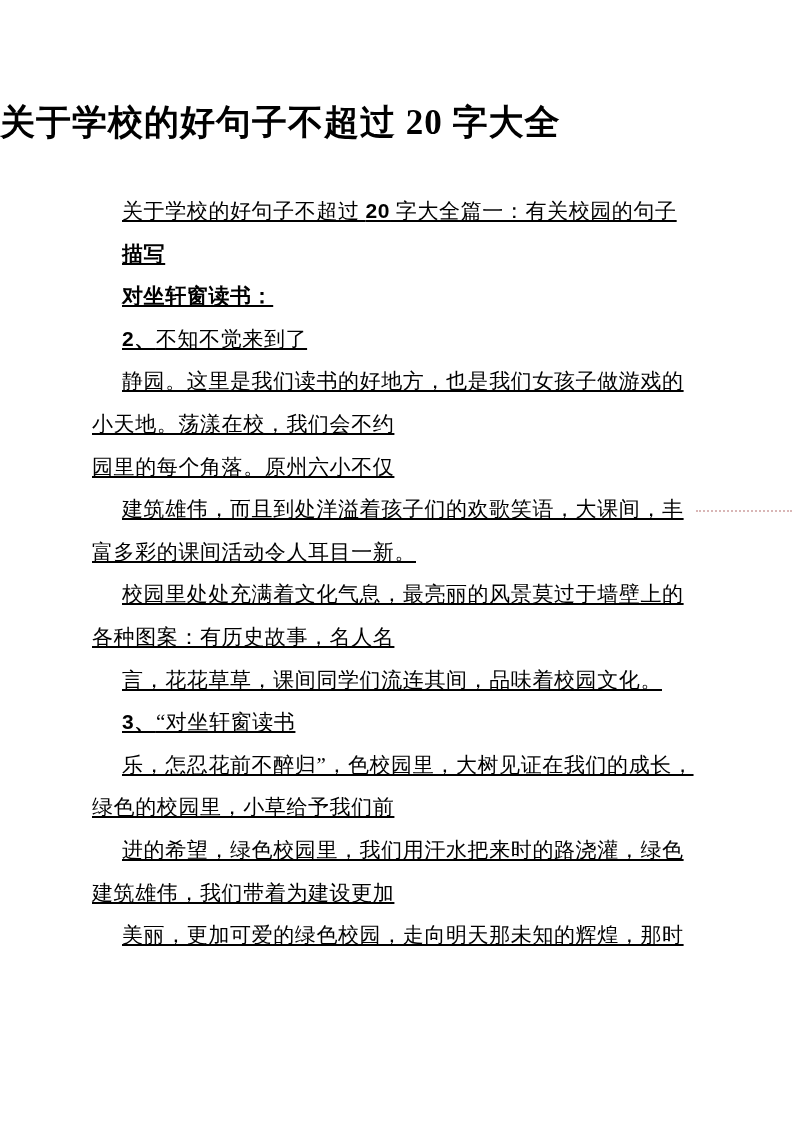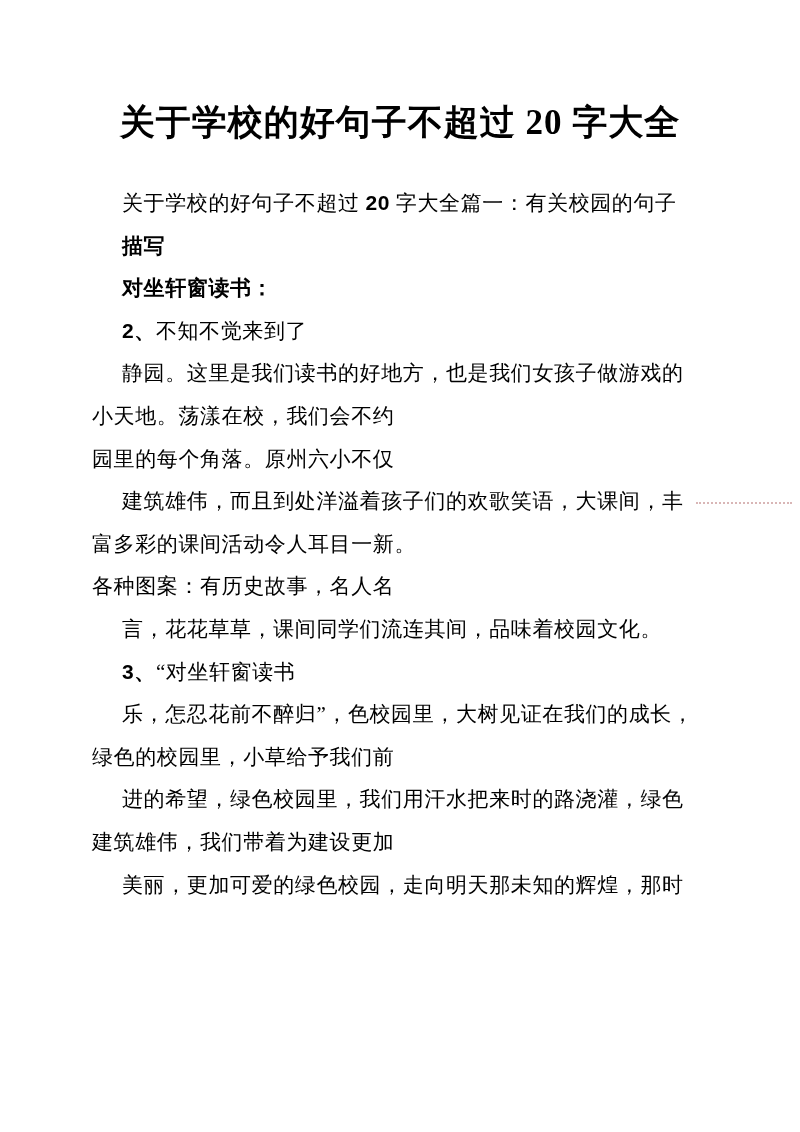--- a/index.html
+++ b/index.html
@@ -14,32 +14,33 @@
     background: #ffffff;
     overflow: hidden;
     font-family: "Liberation Serif", "DejaVu Serif", serif;
     color: #000000;
   }
   .doc-title {
     position: absolute;
     top: 100px;
     left: 0;
     width: 100%;
-    text-align: center;
+    text-align: left;
     font-size: 35px;
     line-height: 46px;
     font-weight: 700;
     letter-spacing: 1px;
     white-space: nowrap;
   }
   .doc-body {
     position: absolute;
     left: 92px;
-    top: 182px;
+    top: 190px;
     width: 640px;
+    text-decoration: underline;
   }
   .line {
     height: 42.6px;
     line-height: 42.6px;
     font-size: 21px;
     letter-spacing: 0.6px;
     white-space: nowrap;
   }
   .line.indent {
     padding-left: 30px;
@@ -68,20 +69,21 @@
   <div class="doc-body">
       <div class="line indent"><span class="pretext">关于学校的好句子不超过 </span><span class="num">20</span><span class="boldtext"></span><span class="posttext"> 字大全篇一：有关校园的句子</span></div>
       <div class="line indent"><span class="pretext"></span><span class="num"></span><span class="boldtext">描写</span><span class="posttext"></span></div>
       <div class="line indent"><span class="pretext"></span><span class="num"></span><span class="boldtext">对坐轩窗读书：</span><span class="posttext"></span></div>
       <div class="line indent"><span class="pretext"></span><span class="num">2、</span><span class="boldtext"></span><span class="posttext">不知不觉来到了</span></div>
       <div class="line indent"><span class="pretext">静园。这里是我们读书的好地方，也是我们女孩子做游戏的</span><span class="num"></span><span class="boldtext"></span><span class="posttext"></span></div>
       <div class="line"><span class="pretext">小天地。荡漾在校，我们会不约</span><span class="num"></span><span class="boldtext"></span><span class="posttext"></span></div>
       <div class="line"><span class="pretext">园里的每个角落。原州六小不仅</span><span class="num"></span><span class="boldtext"></span><span class="posttext"></span></div>
       <div class="line indent"><span class="pretext">建筑雄伟，而且到处洋溢着孩子们的欢歌笑语，大课间，丰</span><span class="num"></span><span class="boldtext"></span><span class="posttext"></span><span class="dotted-underline"></span></div>
       <div class="line"><span class="pretext">富多彩的课间活动令人耳目一新。</span><span class="num"></span><span class="boldtext"></span><span class="posttext"></span></div>
+      <div class="line indent"><span class="pretext">校园里处处充满着文化气息，最亮丽的风景莫过于墙壁上的</span><span class="num"></span><span class="boldtext"></span><span class="posttext"></span></div>
       <div class="line"><span class="pretext">各种图案：有历史故事，名人名</span><span class="num"></span><span class="boldtext"></span><span class="posttext"></span></div>
       <div class="line indent"><span class="pretext">言，花花草草，课间同学们流连其间，品味着校园文化。</span><span class="num"></span><span class="boldtext"></span><span class="posttext"></span></div>
       <div class="line indent"><span class="pretext"></span><span class="num">3、</span><span class="boldtext"></span><span class="posttext">“对坐轩窗读书</span></div>
       <div class="line indent"><span class="pretext">乐，怎忍花前不醉归”，色校园里，大树见证在我们的成长，</span><span class="num"></span><span class="boldtext"></span><span class="posttext"></span></div>
       <div class="line"><span class="pretext">绿色的校园里，小草给予我们前</span><span class="num"></span><span class="boldtext"></span><span class="posttext"></span></div>
       <div class="line indent"><span class="pretext">进的希望，绿色校园里，我们用汗水把来时的路浇灌，绿色</span><span class="num"></span><span class="boldtext"></span><span class="posttext"></span></div>
       <div class="line"><span class="pretext">建筑雄伟，我们带着为建设更加</span><span class="num"></span><span class="boldtext"></span><span class="posttext"></span></div>
       <div class="line indent"><span class="pretext">美丽，更加可爱的绿色校园，走向明天那未知的辉煌，那时</span><span class="num"></span><span class="boldtext"></span><span class="posttext"></span></div>
     </div>
 </div>

